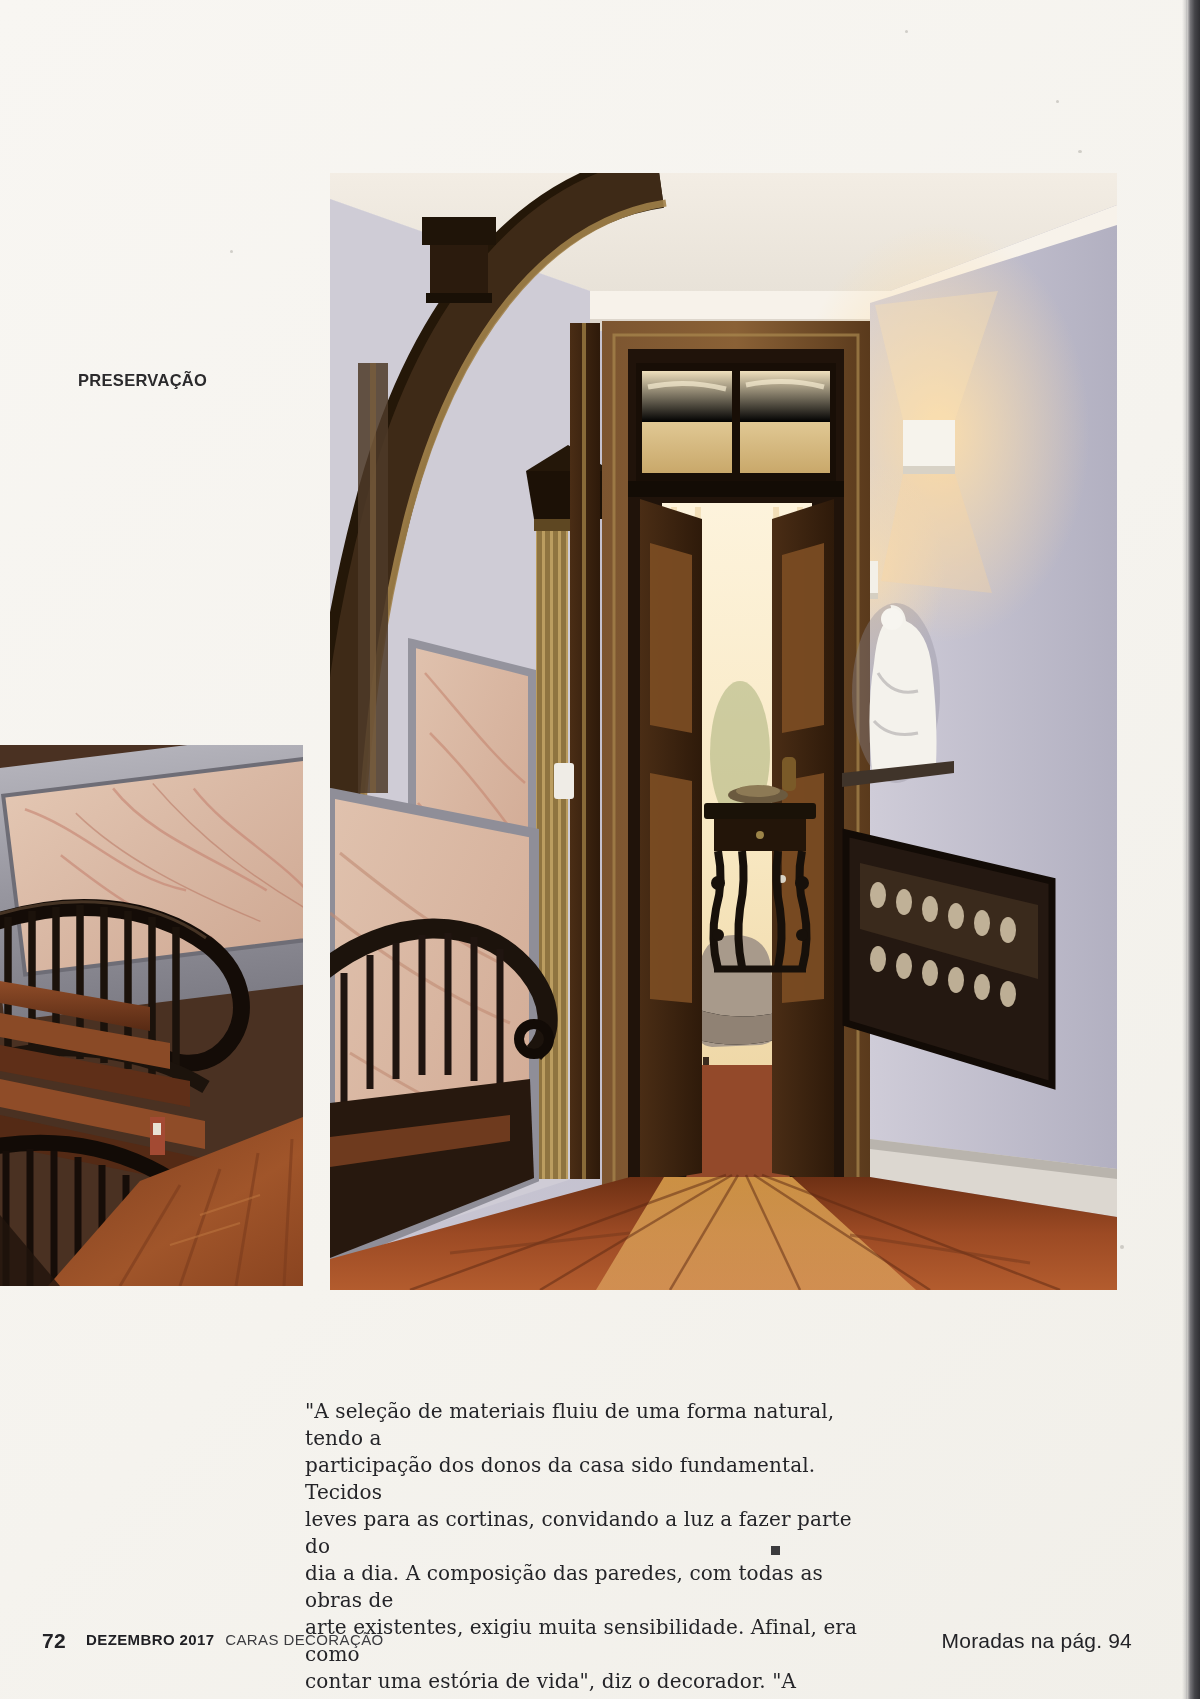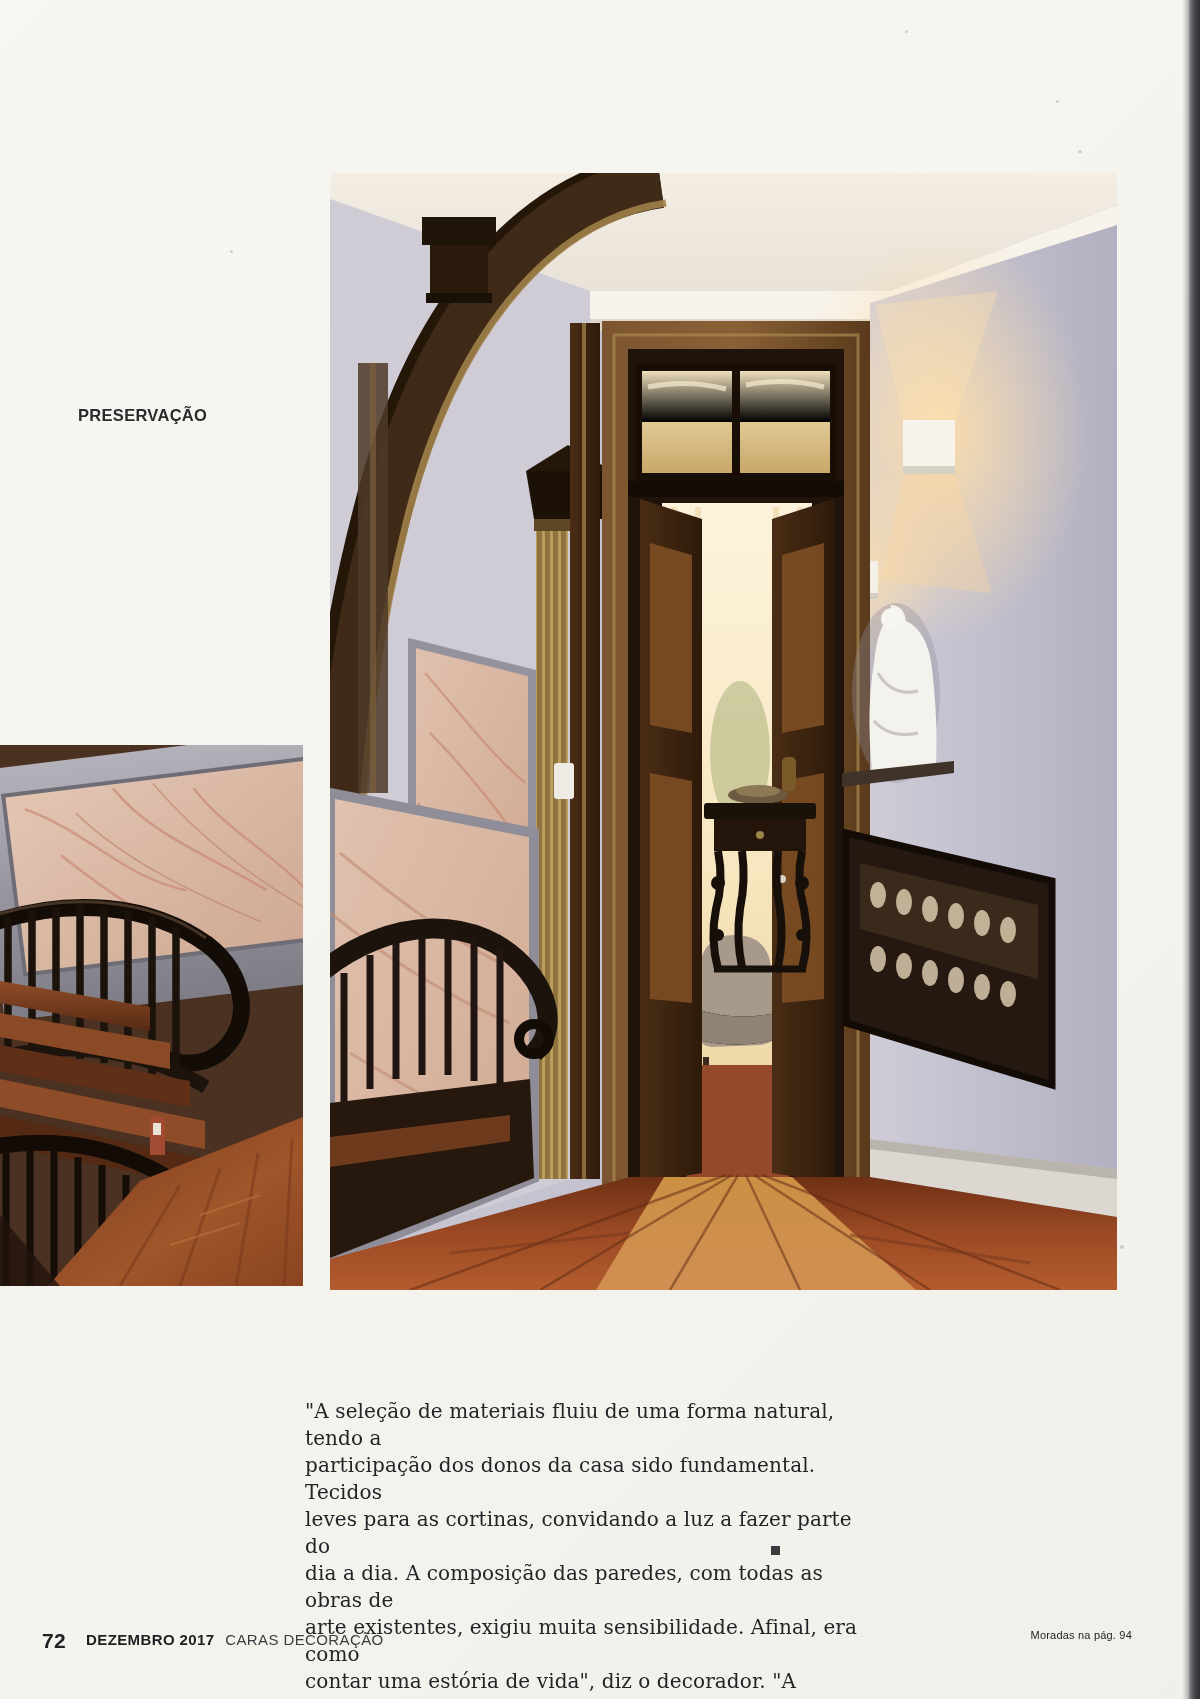--- a/index.html
+++ b/index.html
@@ -23,21 +23,21 @@
   }
   .speck{position:absolute;border-radius:50%;background:#8a887f;opacity:.35;}
 
   
   .caption{
     position:absolute;left:78px;top:369px;width:212px;
     font-size:16.5px;line-height:23px;color:#2b2a2c;letter-spacing:.1px;
   }
   .caption p{margin:0;}
   .caption p + p{margin-top:22px;}
-  .cap-label{font-weight:bold;letter-spacing:.3px;margin-top:35px;}
+  .cap-label{font-weight:bold;letter-spacing:.3px;}
   .cap-label.block{display:block;}
 
   
   figure{position:absolute;margin:0;padding:0;overflow:hidden;}
   figure svg{display:block;width:100%;height:100%;}
   .photo-staircase{left:0;top:745px;width:303px;height:541px;}
   .photo-hallway{left:330px;top:173px;width:787px;height:1117px;}
 
   
   .body-text{
@@ -55,21 +55,21 @@
     position:absolute;left:42px;top:1629px;
     font-size:21px;font-weight:bold;color:#222226;letter-spacing:.3px;
   }
   .footer-issue{
     position:absolute;left:86px;top:1631px;font-size:15px;letter-spacing:.4px;color:#2a2a2e;
   }
   .footer-issue .issue{font-weight:bold;color:#1f1f23;}
   .footer-issue .magazine{font-weight:normal;color:#3c3c40;margin-left:6px;}
   .footer-note{
     position:absolute;right:68px;top:1629px;
-    font-size:11px;color:#232327;letter-spacing:.2px;
+    font-size:21px;color:#232327;letter-spacing:.2px;
   }
 </style>
 </head>
 <body>
 
 <div class="page">
 
   <div class="caption">
     <p>
       <span class="cap-label block">PRESERVAÇÃO</span>

